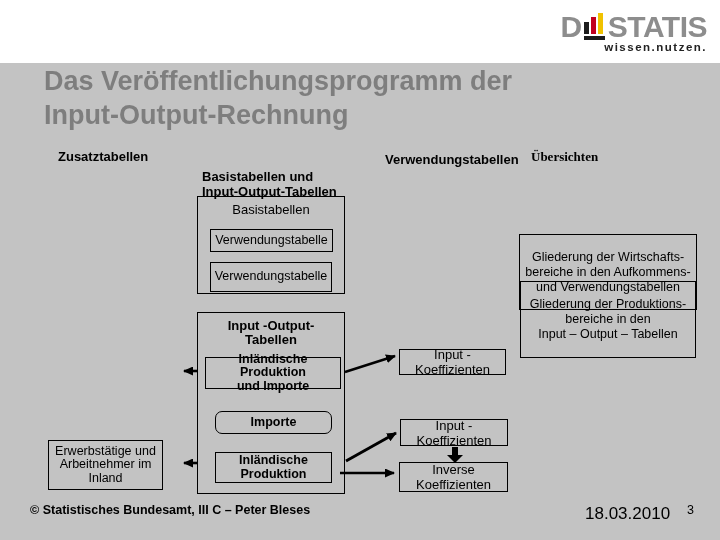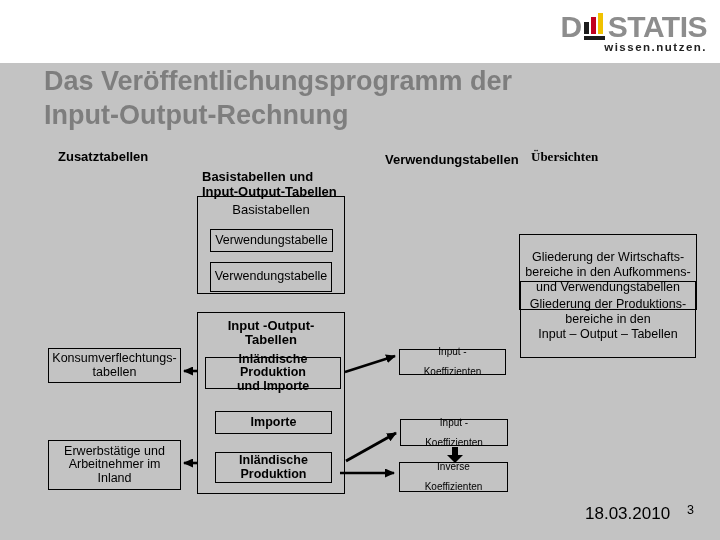--- a/index.html
+++ b/index.html
@@ -41,27 +41,27 @@
   .box > span { width:100%; white-space:pre-line; }
   .group { position:absolute; border:1.4px solid #000; box-sizing:border-box; }
   .group-title { text-align:center; font-size:13px; line-height:13.5px; margin-top:6px; white-space:pre-line; }
 
   .boxA  { left:197px; top:196px; width:148px; height:98px; }
   .boxA1 { left:12px; top:32px; width:123px; height:23px; }
   .boxA2 { left:12px; top:65px; width:122px; height:30px; }
 
   .boxB  { left:197px; top:312px; width:148px; height:182px;font-weight:bold; }
   .boxB1 { left:7px;  top:44px;  width:136px; height:32px; }
-  .boxB2 { left:17px; top:98px;  width:117px; height:23px; }
+  .boxB2 { left:17px; top:98px;  width:117px; height:23px;border-radius:7px; }
   .boxB3 { left:17px; top:139px; width:117px; height:31px; }
 
   .boxL1 { left:48px; top:348px; width:133px; height:35px; }
-  .boxL2 { left:48px; top:440px; width:133px; height:50px; }
+  .boxL2 { left:48px; top:440px; width:115px; height:50px; }
 
-  .boxR  { line-height:20px; font-size:10px; }
+  .boxR  { line-height:15px; font-size:13px; }
   .boxR1 { left:399px; top:349px; width:107px; height:26px; }
   .boxR2 { left:400px; top:419px; width:108px; height:27px; }
   .boxR3 { left:399px; top:462px; width:109px; height:30px; }
 
   .boxU  { line-height:15px; }
   .boxU1 { left:519px; top:186px; width:178px; height:76px;margin-top:48px; }
   .boxU2 { left:520px; top:281px; width:176px; height:77px; }
 
   
   .arrows { position:absolute; left:0; top:0; pointer-events:none; }
@@ -120,24 +120,20 @@
     </div>
     <div class="box boxB2">
       <span>Importe</span>
     </div>
     <div class="box boxB3">
       <span>Inländische
 Produktion</span>
     </div>
   </div>
 
-  <div class="box boxL1">
-    <span>Konsumverflechtungs-
-tabellen</span>
-  </div>
   <div class="box boxL2">
     <span>Erwerbstätige und
 Arbeitnehmer im
 Inland</span>
   </div>
 
   <div class="box boxR boxR1">
     <span>Input -
 Koeffizienten</span>
   </div>
@@ -168,15 +164,16 @@
       </marker>
     </defs>
     <line x1="198" y1="371" x2="184" y2="371" stroke-width="2.6" marker-end="url(#ah)"></line>
     <line x1="198" y1="463" x2="184" y2="463" stroke-width="2.6" marker-end="url(#ah)"></line>
     <line x1="345" y1="372" x2="395" y2="356" stroke-width="2.4" marker-end="url(#ah)"></line>
     <line x1="346" y1="461" x2="396" y2="433" stroke-width="3" marker-end="url(#ah)"></line>
     <line x1="340" y1="473" x2="394" y2="473" stroke-width="2.4" marker-end="url(#ah)"></line>
     <polygon points="452,447 458,447 458,455 463,455 455,463 447,455 452,455" fill="#000"></polygon>
   </svg>
 
+  <div class="footer-credit">© Statistisches Bundesamt, III C – Peter Bleses</div>
   <div class="footer-date">18.03.2010</div>
   <div class="footer-page">3</div>
 </div>
 
 </body></html>

